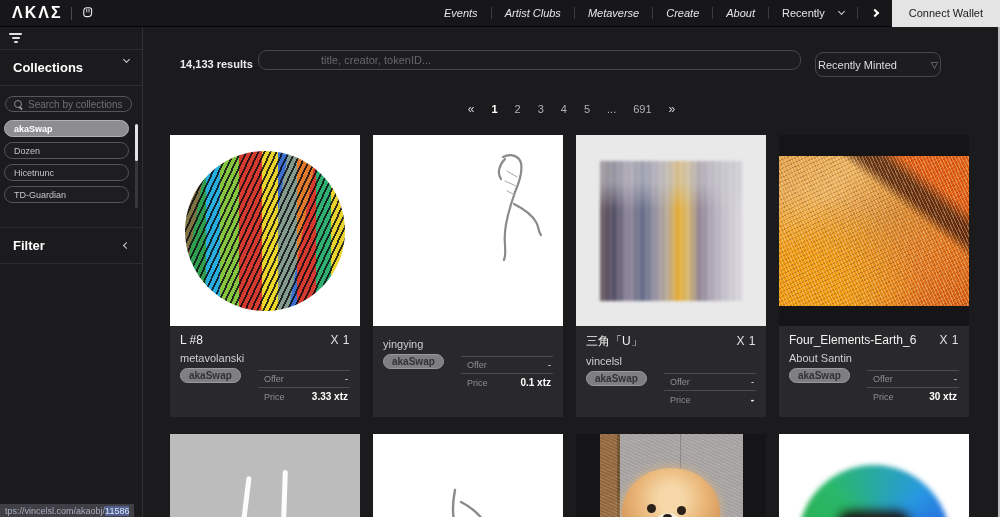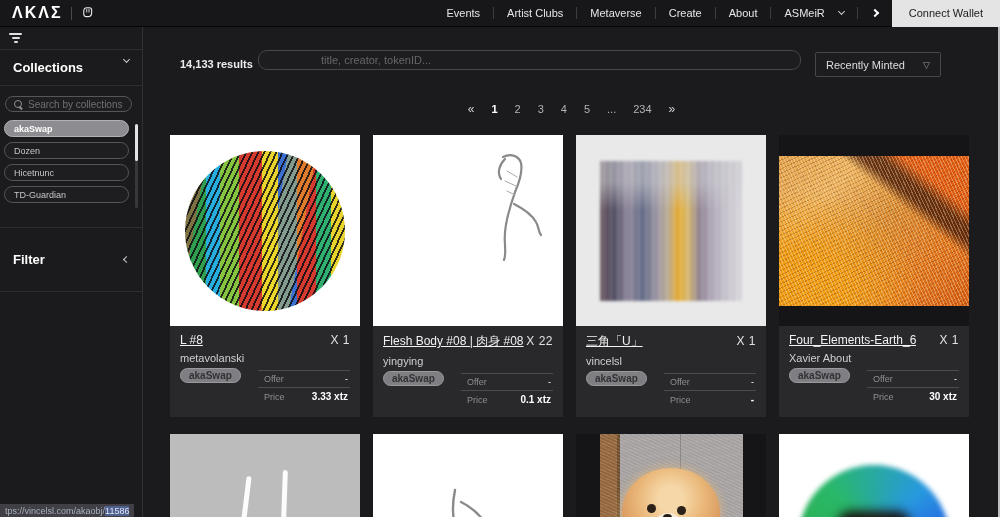--- a/index.html
+++ b/index.html
@@ -7,21 +7,21 @@
   body { font-family: "Liberation Sans", "DejaVu Sans", sans-serif; }
   .screen { position:relative; width:1000px; height:517px; background:#1b1b1d; overflow:hidden; }
 
   
   .navbar { position:absolute; left:0; top:0; width:1000px; height:27px;
     background:#17171a; border-bottom:1px solid #060607; display:flex; align-items:center; z-index:30; }
   .logo-wrap { display:flex; align-items:center; padding-left:12px; gap:8px;justify-content:space-between; }
   .logo-text { color:#fff; font-weight:700; font-size:16px; letter-spacing:2px; }
   .logo-sep { width:1px; height:13px; background:#4a4a4e; }
   .nav-right { margin-left:auto; display:flex; align-items:center; height:100%; }
-  .nav-item { color:#e6e6e8; font-size:11px; padding:0 13px; cursor:pointer; white-space:nowrap; }
+  .nav-item { color:#e6e6e8; font-size:11px; padding:0 13px; cursor:pointer; white-space:nowrap;font-style:italic; }
   .nav-sep { width:1px; height:12px; background:#3c3c40; }
   .lang { display:flex; align-items:center; gap:14px; padding:0 13px; color:#e6e6e8; font-size:11px; cursor:pointer; }
   .chev { display:inline-block; width:5px; height:5px; border:solid #cfcfd2; border-width:0 1.5px 1.5px 0; }
   .chev.down { transform:rotate(45deg); margin-top:-3px; }
   .chev.left { transform:rotate(135deg); }
   .chev.right { transform:rotate(-45deg); }
   .nav-collapse { padding:0 14px; display:flex; align-items:center; cursor:pointer; }
   .nav-collapse .chev { border-color:#fff; border-width:0 2px 2px 0; width:6px; height:6px; }
   .connect-btn { height:27px; background:#e4e4e4; color:#202022; font-size:11px;
     display:flex; align-items:center; padding:0 17px; cursor:pointer; }
@@ -47,52 +47,52 @@
     color:#cfcfd2; font-size:10px; font-family:inherit; }
   .sb-search input::placeholder { color:#6f6f74; }
   .sb-list { position:relative; padding:0 0 6px 0; }
   .pill { margin:5px 13px 5px 4px; height:17px; border:1px solid #55555a; border-radius:9px;
     display:flex; align-items:center; padding-left:9px; color:#c6c6ca; font-size:9px; cursor:pointer;
     background:#1e1e21; }
   .pill.selected { background:#8d8d91; color:#fff; border-color:#b2b2b6; font-weight:700; }
   .sb-scroll-track { position:absolute; right:4px; top:4px; bottom:6px; width:3px; background:#38383c; border-radius:2px; }
   .sb-scroll-thumb { position:absolute; left:0; top:0; width:3px; height:44%; background:#e4e4e6; border-radius:2px; cursor:grab; }
   .sb-filter { margin-top:13px; border-top:1px solid #2d2d31; border-bottom:1px solid #2d2d31;
-    display:flex; align-items:center; justify-content:space-between; padding:24px 13px; cursor:pointer; }
+    display:flex; align-items:center; justify-content:space-between; padding:10px 13px; cursor:pointer; }
   .sb-filter .label { color:#fff; font-weight:700; font-size:13px; }
 
   
   .results { position:absolute; left:180px; top:58px; color:#ececee; font-size:11px; font-weight:600; }
   .main-search { position:absolute; left:258px; top:50px; width:543px; height:20px;
     border:1px solid #46464b; border-radius:9px; background:#1d1d20; display:flex; align-items:center;padding-left:48px; }
   .main-search input { width:100%; background:transparent; border:none; outline:none;
     color:#d8d8da; font-size:11px; padding:0 14px; font-family:inherit; }
   .main-search input::placeholder { color:#66666b; }
   .sort-dd { position:absolute; left:815px; top:52px; width:126px; height:25px;
-    border:1px solid #46464b; border-radius:2px; background:#1d1d20; display:flex; align-items:center;
-    justify-content:space-between; padding:0 10px; cursor:pointer; }
+    border:1px solid #46464b; border-radius:8px; background:#1d1d20; display:flex; align-items:center;
+    justify-content:space-between; padding:0 2px; cursor:pointer; }
   .sort-dd .val { color:#dededf; font-size:11px; }
   .sort-dd .tri { color:#9a9a9e; font-size:9px; }
 
   
   .pagination { position:absolute; left:143px; top:101px; width:857px; height:16px;
     display:flex; align-items:center; justify-content:center; gap:17px; font-size:11px; }
   .page { color:#b2b2b6; cursor:pointer; }
   .page.current { color:#fff; font-weight:700; }
   .page.arrow { color:#d2d2d4; font-size:12px; }
 
   
   .grid { position:absolute; left:170px; top:135px; width:799px;
     display:grid; grid-template-columns:repeat(4,190px); column-gap:13px; row-gap:17px; }
   .card { width:190px; background:#29292c; cursor:pointer; }
   .imgbox { height:191px; background:#fff; position:relative; overflow:hidden;
     display:flex; align-items:center; justify-content:center; }
   .info { padding:7px 10px 9px; }
   .trow { display:flex; justify-content:space-between; align-items:baseline; }
-  .title { color:#f2f2f3; font-size:12px; white-space:nowrap; overflow:hidden; max-width:150px;text-decoration:underline; }
+  .title { color:#f2f2f3; font-size:12px; white-space:nowrap; overflow:hidden; max-width:150px; }
   .editions { color:#e2e2e4; font-size:12px; letter-spacing:.5px; white-space:nowrap; }
   .creator { color:#cfcfd2; font-size:11px; margin-top:5px; }
   .meta-row { display:flex; justify-content:space-between; align-items:flex-start; margin-top:4px; }
   .badge { background:#7f7f83; color:#323235; font-size:10px; font-weight:700;
     border:1px solid #9a9a9e; border-radius:9px; padding:1px 8px; cursor:pointer; }
   .pricebox { width:92px; margin-top:2px; }
   .prow { display:flex; justify-content:space-between; align-items:baseline;
     border-top:1px solid #4c4c50; padding:3px 2px 3px 6px; }
   .plabel { color:#8e8e93; font-size:9px; }
   .pval { color:#fff; font-size:9px; }
@@ -175,21 +175,21 @@
       <span class="nav-sep"></span>
       <span class="nav-item">Artist Clubs</span>
       <span class="nav-sep"></span>
       <span class="nav-item">Metaverse</span>
       <span class="nav-sep"></span>
       <span class="nav-item">Create</span>
       <span class="nav-sep"></span>
       <span class="nav-item">About</span>
       <span class="nav-sep"></span>
       <span class="lang">
-        <span>ASMeiR</span>
+        <span>Recently</span>
         <i class="chev down"></i>
       </span>
       <span class="nav-sep"></span>
       <span class="nav-collapse">
         <i class="chev right"></i>
       </span>
       <span class="connect-btn">Connect Wallet</span>
     </div>
   </div>
 
@@ -234,21 +234,21 @@
   </div>
 
   <div class="pagination">
     <span class="page arrow">«</span>
     <span class="page current">1</span>
     <span class="page">2</span>
     <span class="page">3</span>
     <span class="page">4</span>
     <span class="page">5</span>
     <span class="page">...</span>
-    <span class="page">234</span>
+    <span class="page">691</span>
     <span class="page arrow">»</span>
   </div>
 
   <div class="grid">
 
     <div class="card">
       <div class="imgbox">
         <div class="art-rainbow-circle"></div>
       </div>
       <div class="info">
@@ -279,24 +279,20 @@
           <g fill="#f0f0f0" stroke="#8a8a8a" stroke-width="2.2" stroke-linecap="round">
             <path d="M22 6 C30 2 38 5 40 12 C42 22 38 32 34 41 C32 48 30 52 29 57" fill="none"></path>
             <path d="M24 8 C18 14 16 22 20 28" fill="none"></path>
             <path d="M29 57 C25 70 23 83 24 93 C24 100 25 104 23 109" fill="none"></path>
             <path d="M33 53 C43 58 51 64 55 71 C58 76 57 80 60 84" fill="none"></path>
             <path d="M26 20 l10 6 M24 30 l11 5 M26 40 l8 4" stroke-width="1" stroke="#aaa"></path>
           </g>
         </svg>
       </div>
       <div class="info">
-        <div class="trow">
-          <span class="title">Flesh Body #08 | 肉身 #08</span>
-          <span class="editions">X 22</span>
-        </div>
         <div class="creator">yingying</div>
         <div class="meta-row">
           <span class="badge">akaSwap</span>
           <div class="pricebox">
             <div class="prow">
                 <span class="plabel">Offer</span>
                 <span class="pval">-</span>
               </div>
             <div class="prow">
                 <span class="plabel">Price</span>
@@ -335,21 +331,21 @@
 
     <div class="card">
       <div class="imgbox dark">
         <div class="art-earth"></div>
       </div>
       <div class="info">
         <div class="trow">
           <span class="title">Four_Elements-Earth_6</span>
           <span class="editions">X 1</span>
         </div>
-        <div class="creator">Xavier About</div>
+        <div class="creator">About Santin</div>
         <div class="meta-row">
           <span class="badge">akaSwap</span>
           <div class="pricebox">
             <div class="prow">
                 <span class="plabel">Offer</span>
                 <span class="pval">-</span>
               </div>
             <div class="prow">
                 <span class="plabel">Price</span>
                 <span class="pval price">30 xtz</span>

